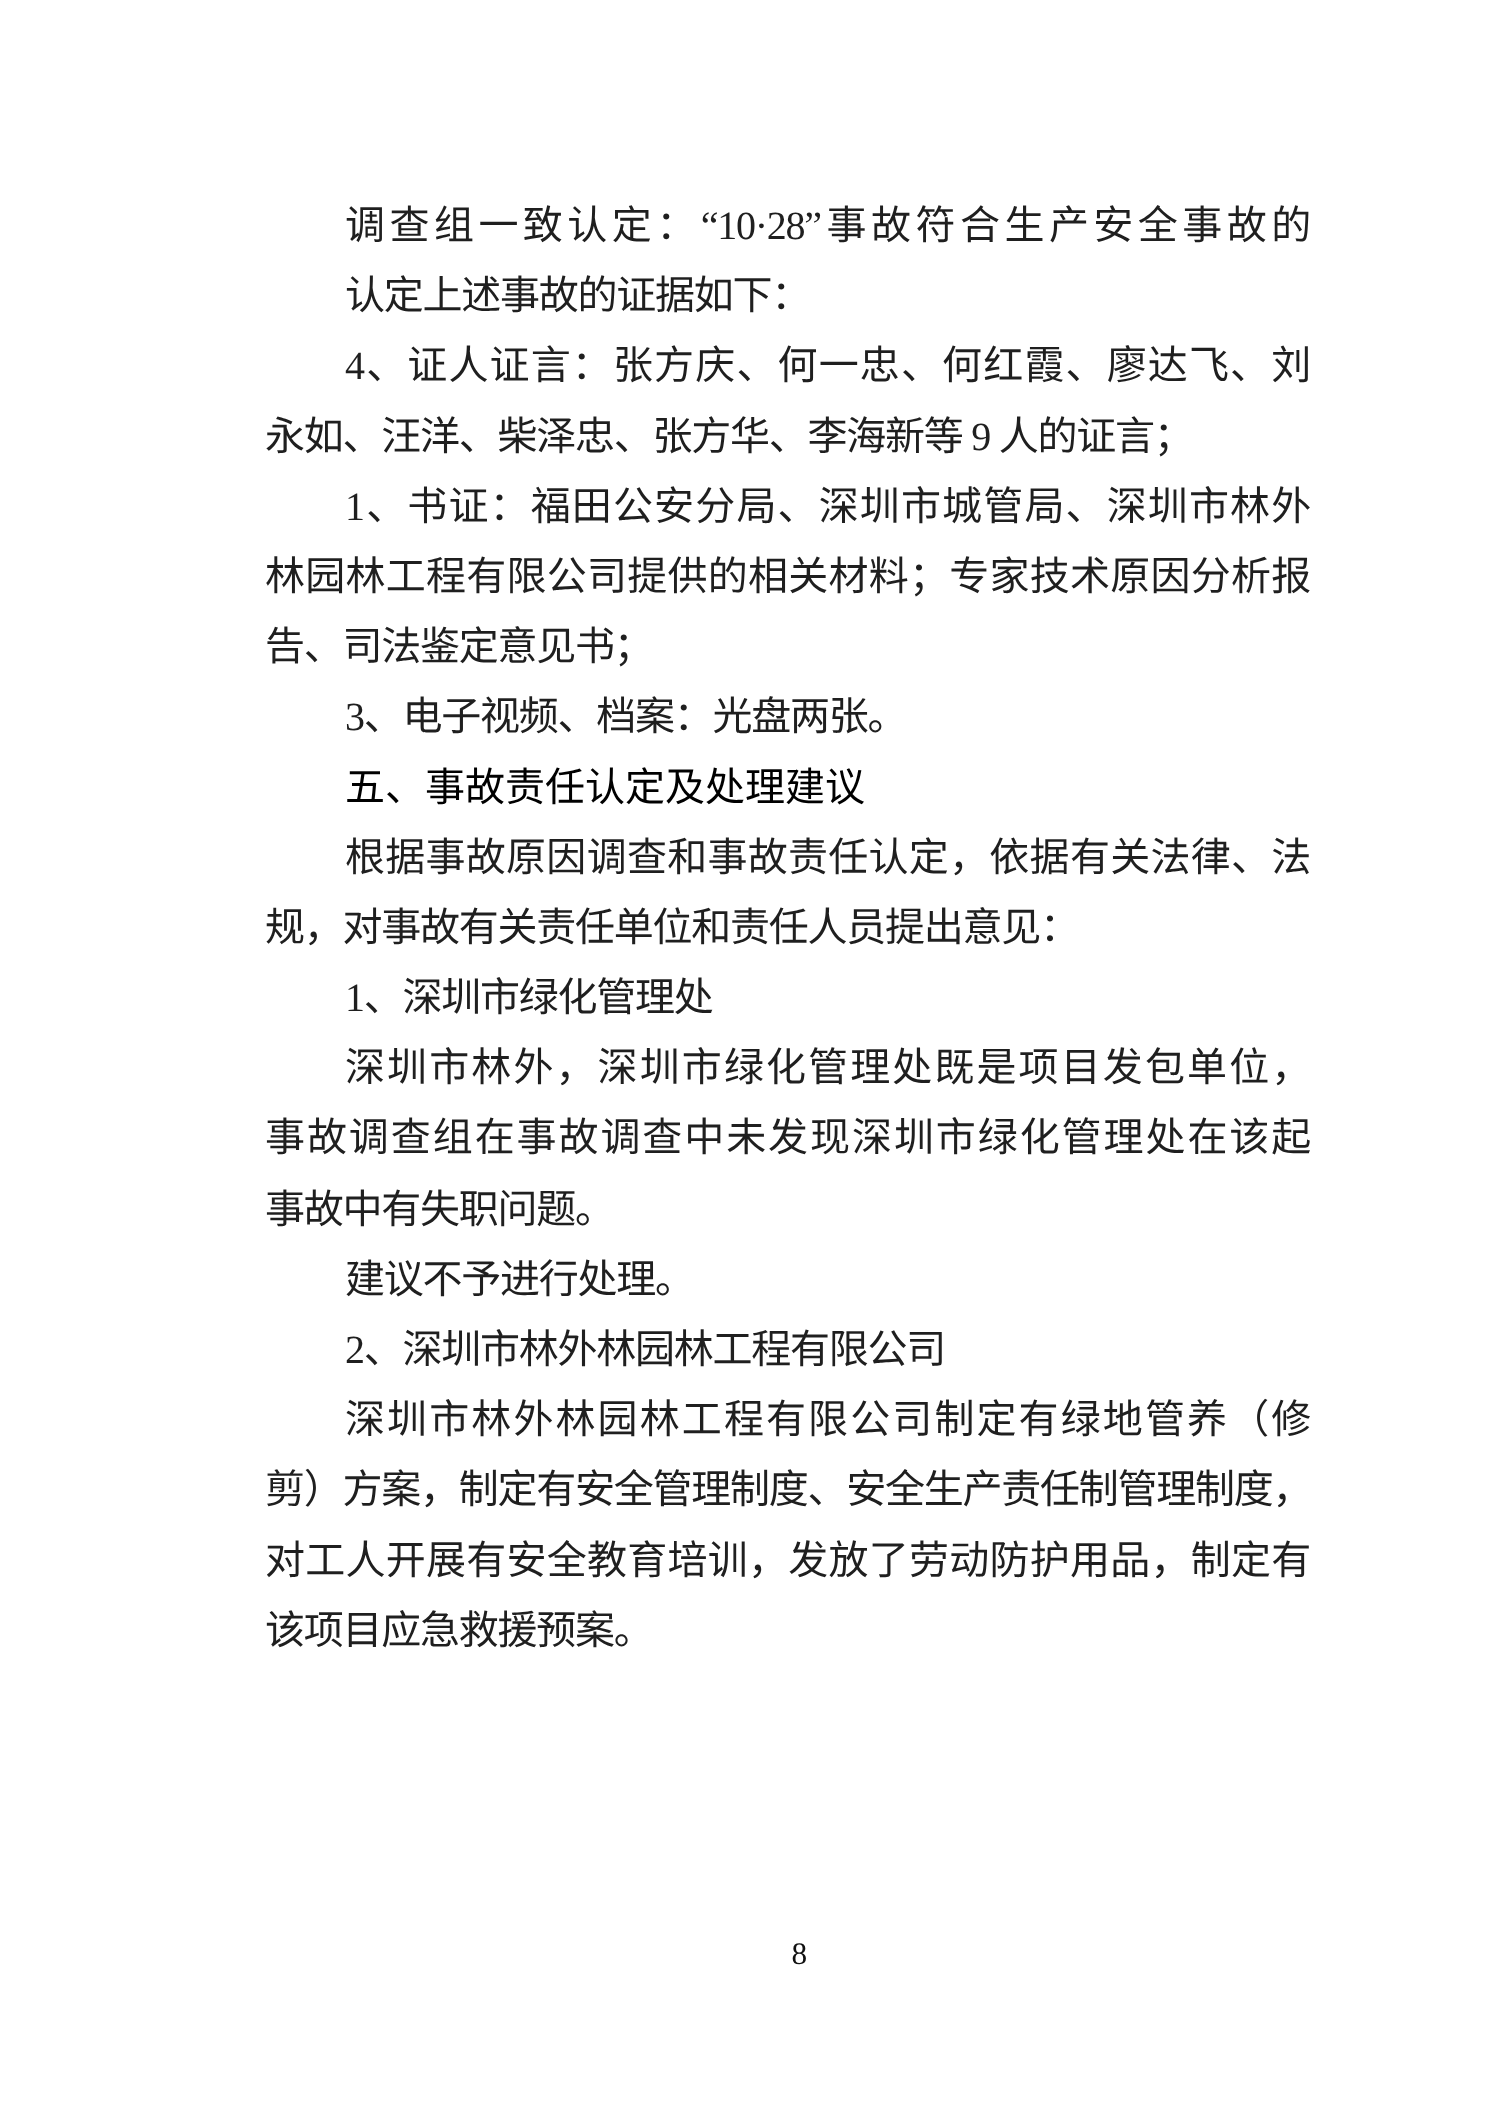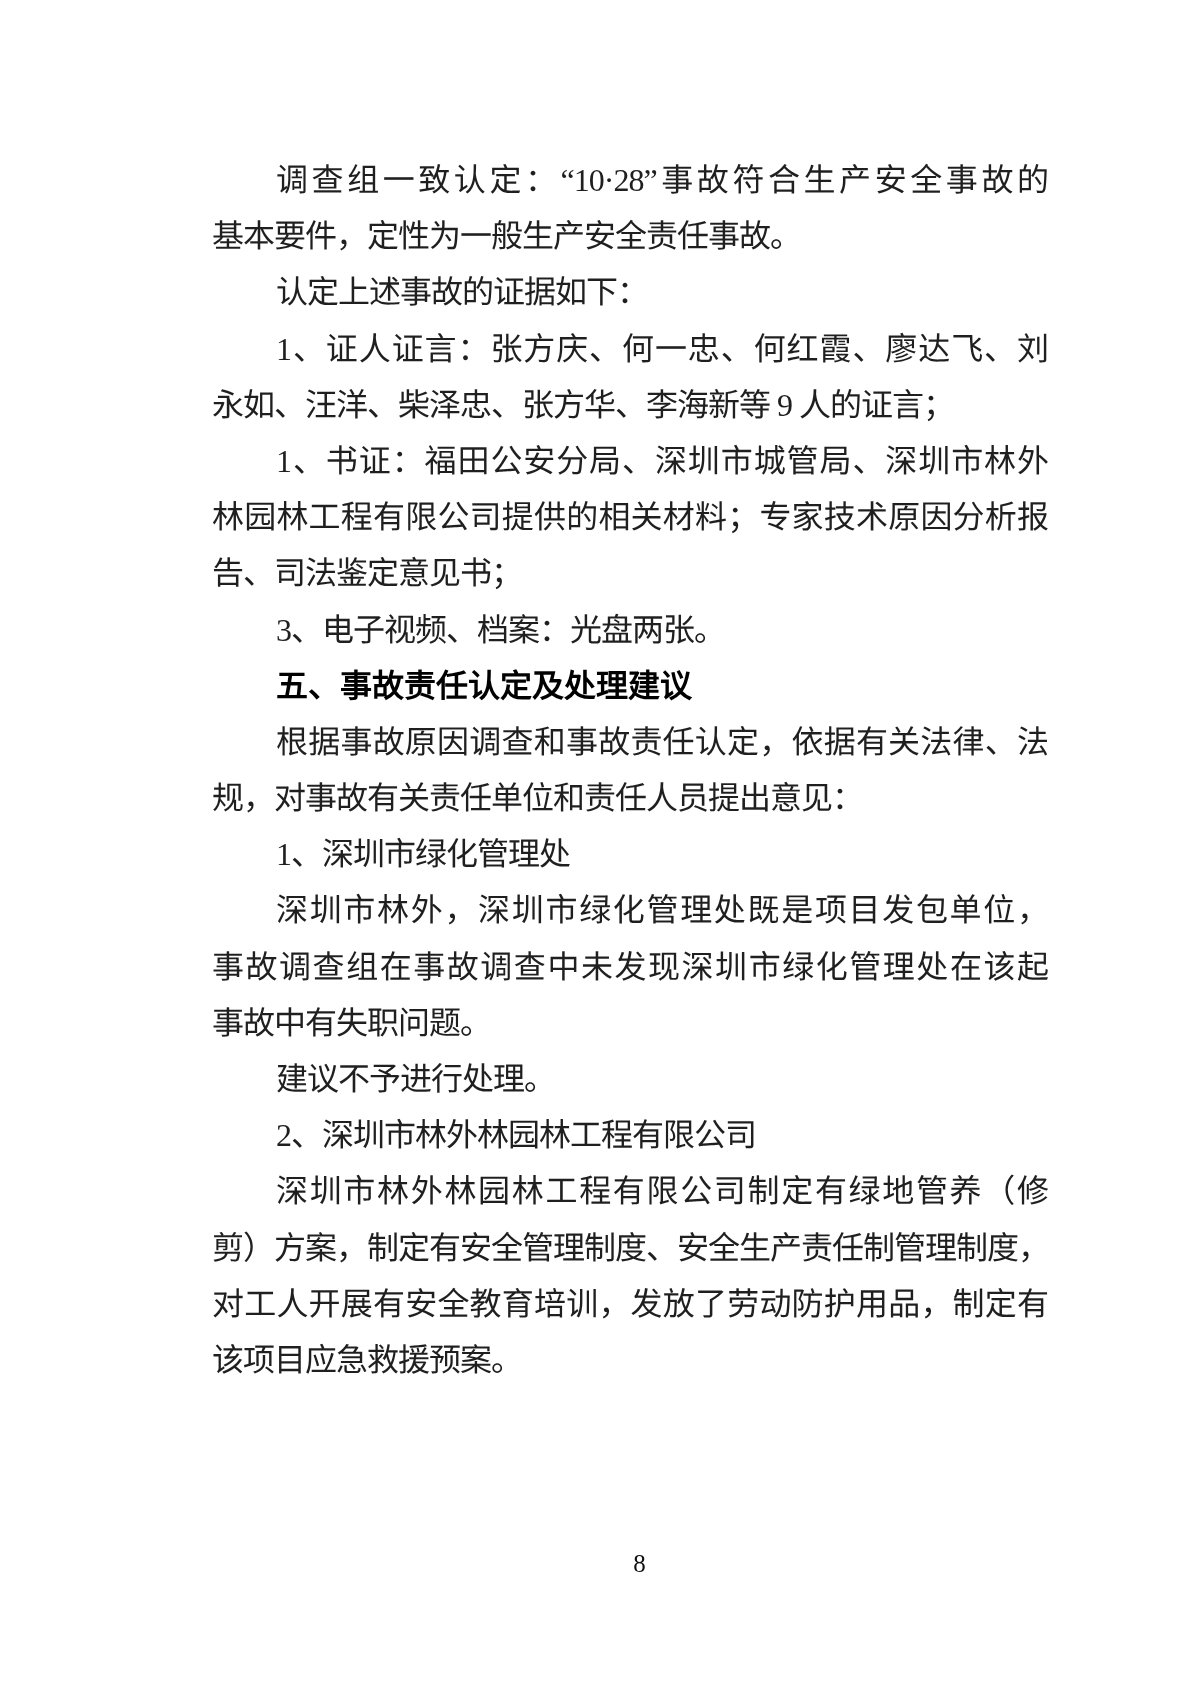--- a/index.html
+++ b/index.html
@@ -37,21 +37,21 @@
     text-align-last: justify;
     text-justify: inter-character;
   }
   
   .indent {
     text-indent: 64px;
   }
   
   .heading {
     font-family: "Liberation Sans", "DejaVu Sans", sans-serif;
-    font-weight: 700;
+    font-weight: 400;
     letter-spacing: 0;
     color: #000000;
   }
   .pagenum {
     position: absolute;
     left: 0;
     top: 1546px;
     width: 100%;
     height: 36px;
     line-height: 36px;
@@ -60,23 +60,22 @@
     color: #111111;
     font-family: "Liberation Serif", "DejaVu Serif", serif;
   }
 </style>
 </head>
 <body>
 
 <div class="page">
   <div class="doc">
     <div class="line indent fill">调查组一致认定：“10·28”事故符合生产安全事故的</div>
-    <div class="line">基本要件，定性为一般生产安全责任事故。</div>
     <div class="line indent">认定上述事故的证据如下：</div>
-    <div class="line indent fill">1、证人证言：张方庆、何一忠、何红霞、廖达飞、刘</div>
+    <div class="line indent fill">4、证人证言：张方庆、何一忠、何红霞、廖达飞、刘</div>
     <div class="line">永如、汪洋、柴泽忠、张方华、李海新等 9 人的证言；</div>
     <div class="line indent fill">1、书证：福田公安分局、深圳市城管局、深圳市林外</div>
     <div class="line fill">林园林工程有限公司提供的相关材料；专家技术原因分析报</div>
     <div class="line">告、司法鉴定意见书；</div>
     <div class="line indent">3、电子视频、档案：光盘两张。</div>
     <div class="line indent heading">五、事故责任认定及处理建议</div>
     <div class="line indent fill">根据事故原因调查和事故责任认定，依据有关法律、法</div>
     <div class="line">规，对事故有关责任单位和责任人员提出意见：</div>
     <div class="line indent">1、深圳市绿化管理处</div>
     <div class="line indent fill">深圳市林外，深圳市绿化管理处既是项目发包单位，</div>

